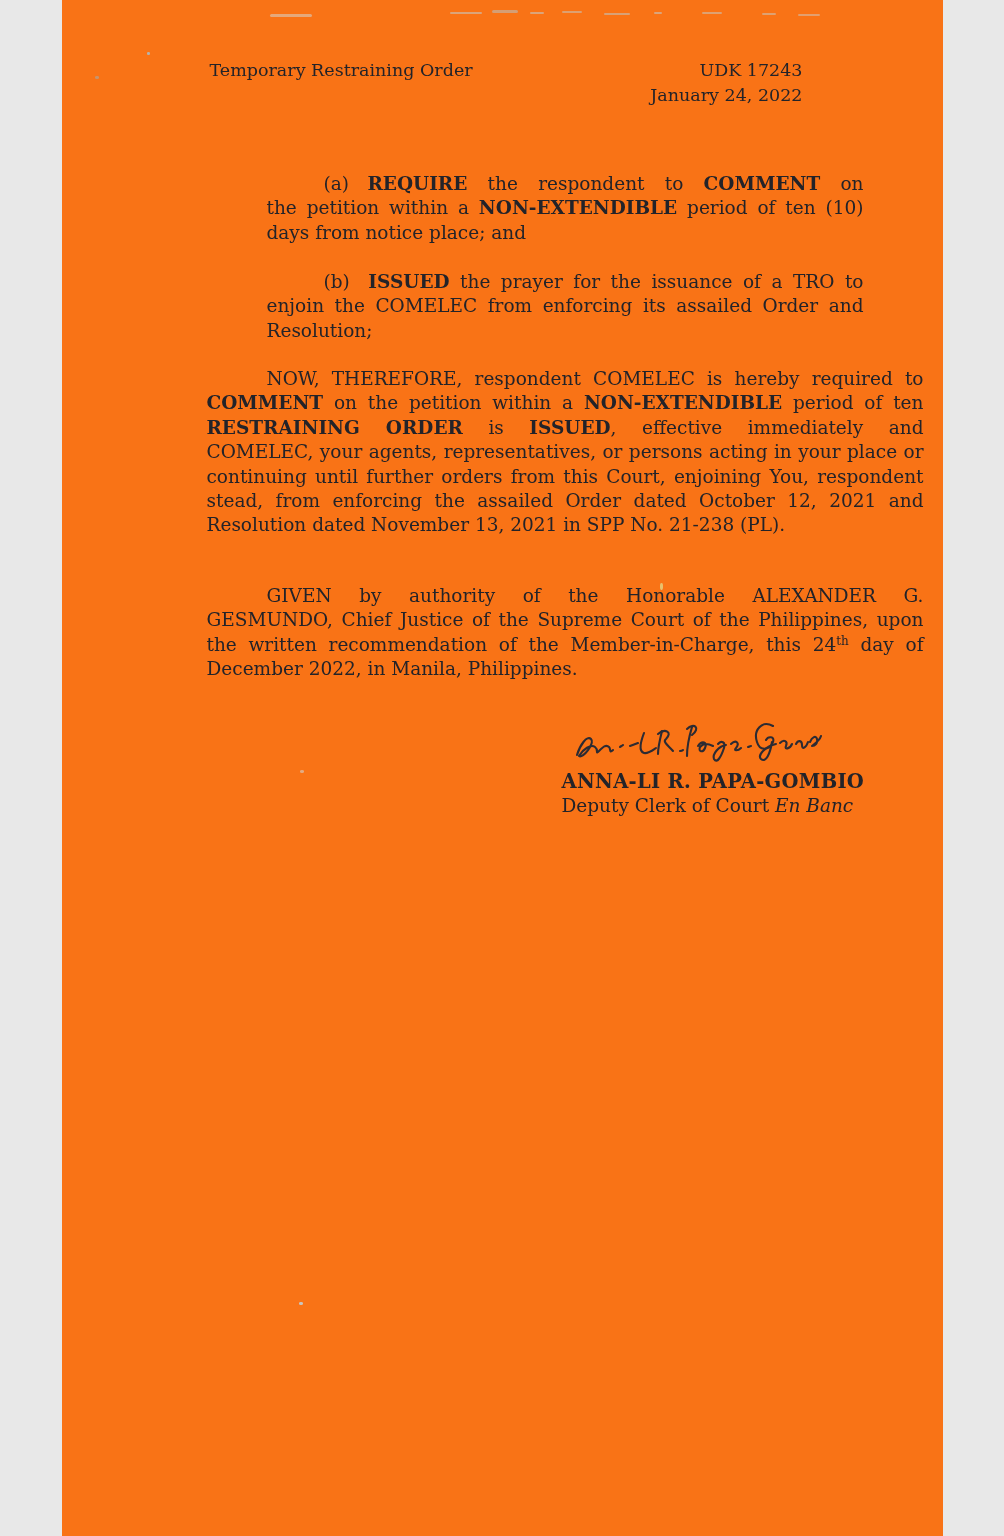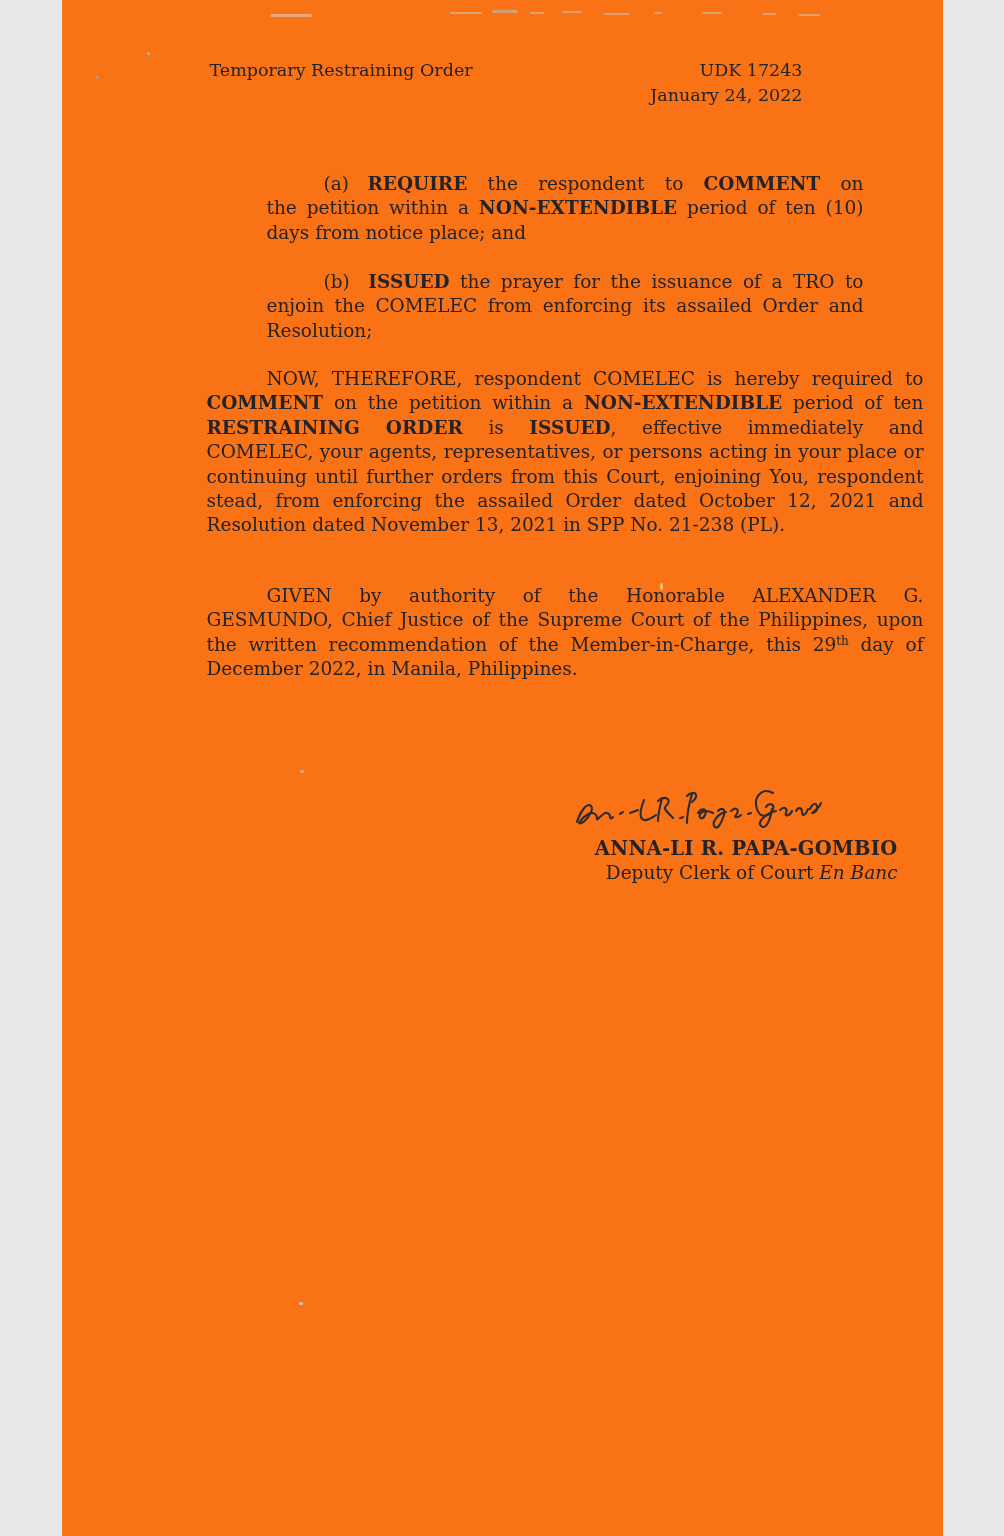--- a/index.html
+++ b/index.html
@@ -34,22 +34,22 @@
     font-size:18.5px;line-height:24.4px;
     white-space:normal;
   }
   .line.j{text-align:justify;text-align-last:justify;}
   .line.first{text-indent:var(--ind,57px);}
   .b{font-weight:bold;}
   .i{font-style:italic;}
   sup{font-size:12px;line-height:0;vertical-align:6px;}
   
   .sig{
-    position:absolute;left:500px;top:780px;width:336px;
-    text-align:right;
+    position:absolute;left:500px;top:713px;width:336px;
+    text-align:left;
   }
   .sig-script{display:block;margin:0 auto 1px 8px;}
   .sig-name{
     font-size:19.5px;font-weight:bold;letter-spacing:.3px;
     line-height:24px;white-space:nowrap;
   }
   .sig-title{font-size:18.5px;line-height:23px;white-space:nowrap;}
   
   .speck{position:absolute;border-radius:45%;}
   .smudge{position:absolute;border-radius:2px;}
@@ -100,21 +100,21 @@
       <div class="line j"><span class="b">COMMENT</span><span> on the petition within a </span><span class="b">NON-EXTENDIBLE</span><span> period of ten</span></div>
       <div class="line j"><span class="b">RESTRAINING ORDER</span><span> is </span><span class="b">ISSUED</span><span>, effective immediately and</span></div>
       <div class="line j"><span>COMELEC, your agents, representatives, or persons acting in your place or</span></div>
       <div class="line j"><span>continuing until further orders from this Court, enjoining You, respondent</span></div>
       <div class="line j"><span>stead, from enforcing the assailed Order dated October 12, 2021 and</span></div>
       <div class="line"><span>Resolution dated November 13, 2021 in SPP No. 21-238 (PL).</span></div>
     </div>
   <div class="para" id="para-given">
       <div class="line j first"><span>GIVEN by authority of the Honorable ALEXANDER G.</span></div>
       <div class="line j"><span>GESMUNDO, Chief Justice of the Supreme Court of the Philippines, upon</span></div>
-      <div class="line j"><span>the written recommendation of the Member-in-Charge, this 29</span><sup>th</sup><span> day of</span></div>
+      <div class="line j"><span>the written recommendation of the Member-in-Charge, this 24</span><sup>th</sup><span> day of</span></div>
       <div class="line"><span>December 2022, in Manila, Philippines.</span></div>
     </div>
 
   <div class="sig">
     <svg class="sig-script" width="252" height="56" viewBox="0 0 252 56" fill="none" xmlns="http://www.w3.org/2000/svg">
       <g stroke="#2c2b33" stroke-width="2.1" stroke-linecap="round" stroke-linejoin="round" fill="none">
         <path d="M7,42 C10,32 17,22 21,26 C25,30 13,46 9,43 C13,36 21,31 25,34 C29,37 25,42 29,38 C33,34 36,31 39,34 C41,36 39,41 43,37"></path>
         <path d="M50,34 c1,-1 2,-1 3,-2"></path>
         <path d="M60,33 l8,-3"></path>
         <path d="M74,20 C71,28 68,38 74,40 C78,41 83,37 86,35"></path>

